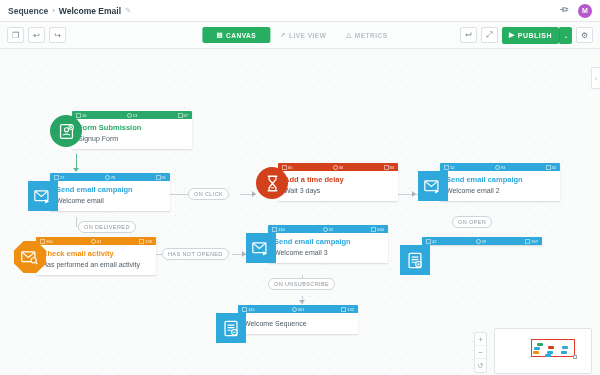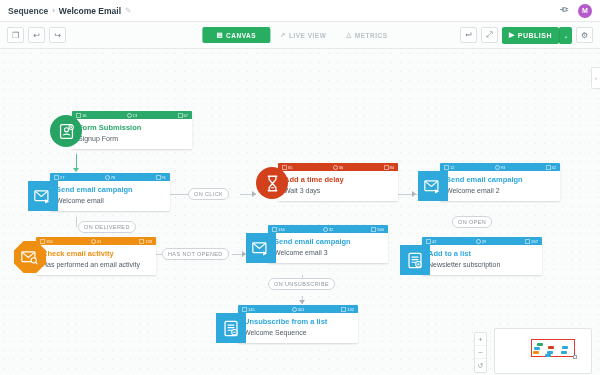--- a/index.html
+++ b/index.html
@@ -510,24 +510,20 @@
             </svg>
           <span>29</span>
         </span>
         <span class="badge">
           <svg width="5" height="5" viewBox="0 0 8 8">
               <rect x="0.5" y="0.5" width="7" height="7" rx="1" fill="none" stroke="#fff" stroke-width="1"></rect>
             </svg>
           <span>267</span>
         </span>
       </div>
-      <div class="node-body">
-        <div class="node-title">Add to a list</div>
-        <div class="node-sub">Newsletter subscription</div>
-      </div>
     </div>
     <div class="node-icon">
       <svg width="16" height="17" viewBox="0 0 18 20">
           <rect x="2" y="1.5" width="14" height="17" rx="1.5" fill="none" stroke="#fff" stroke-width="1.5"></rect>
           <path d="M5 6h8M5 9h8M5 12h5" stroke="#fff" stroke-width="1.3"></path>
           <circle cx="13" cy="14.5" r="3.2" fill="#2fa8dc" stroke="#fff" stroke-width="1.2"></circle>
           <path d="M13 13.1v2.8M11.6 14.5h2.8" stroke="#fff" stroke-width="1.1"></path>
         </svg>
     </div>
   </div>
@@ -548,21 +544,20 @@
           <span>301</span>
         </span>
         <span class="badge">
           <svg width="5" height="5" viewBox="0 0 8 8">
               <rect x="0.5" y="0.5" width="7" height="7" rx="1" fill="none" stroke="#fff" stroke-width="1"></rect>
             </svg>
           <span>132</span>
         </span>
       </div>
       <div class="node-body">
-        <div class="node-title">Unsubscribe from a list</div>
         <div class="node-sub">Welcome Sequence</div>
       </div>
     </div>
     <div class="node-icon">
       <svg width="16" height="17" viewBox="0 0 18 20">
           <rect x="2" y="1.5" width="14" height="17" rx="1.5" fill="none" stroke="#fff" stroke-width="1.5"></rect>
           <path d="M5 6h8M5 9h8M5 12h5" stroke="#fff" stroke-width="1.3"></path>
           <circle cx="13" cy="14.5" r="3.2" fill="#2fa8dc" stroke="#fff" stroke-width="1.2"></circle>
           <path d="M11.6 14.5h2.8" stroke="#fff" stroke-width="1.2"></path>
         </svg>

